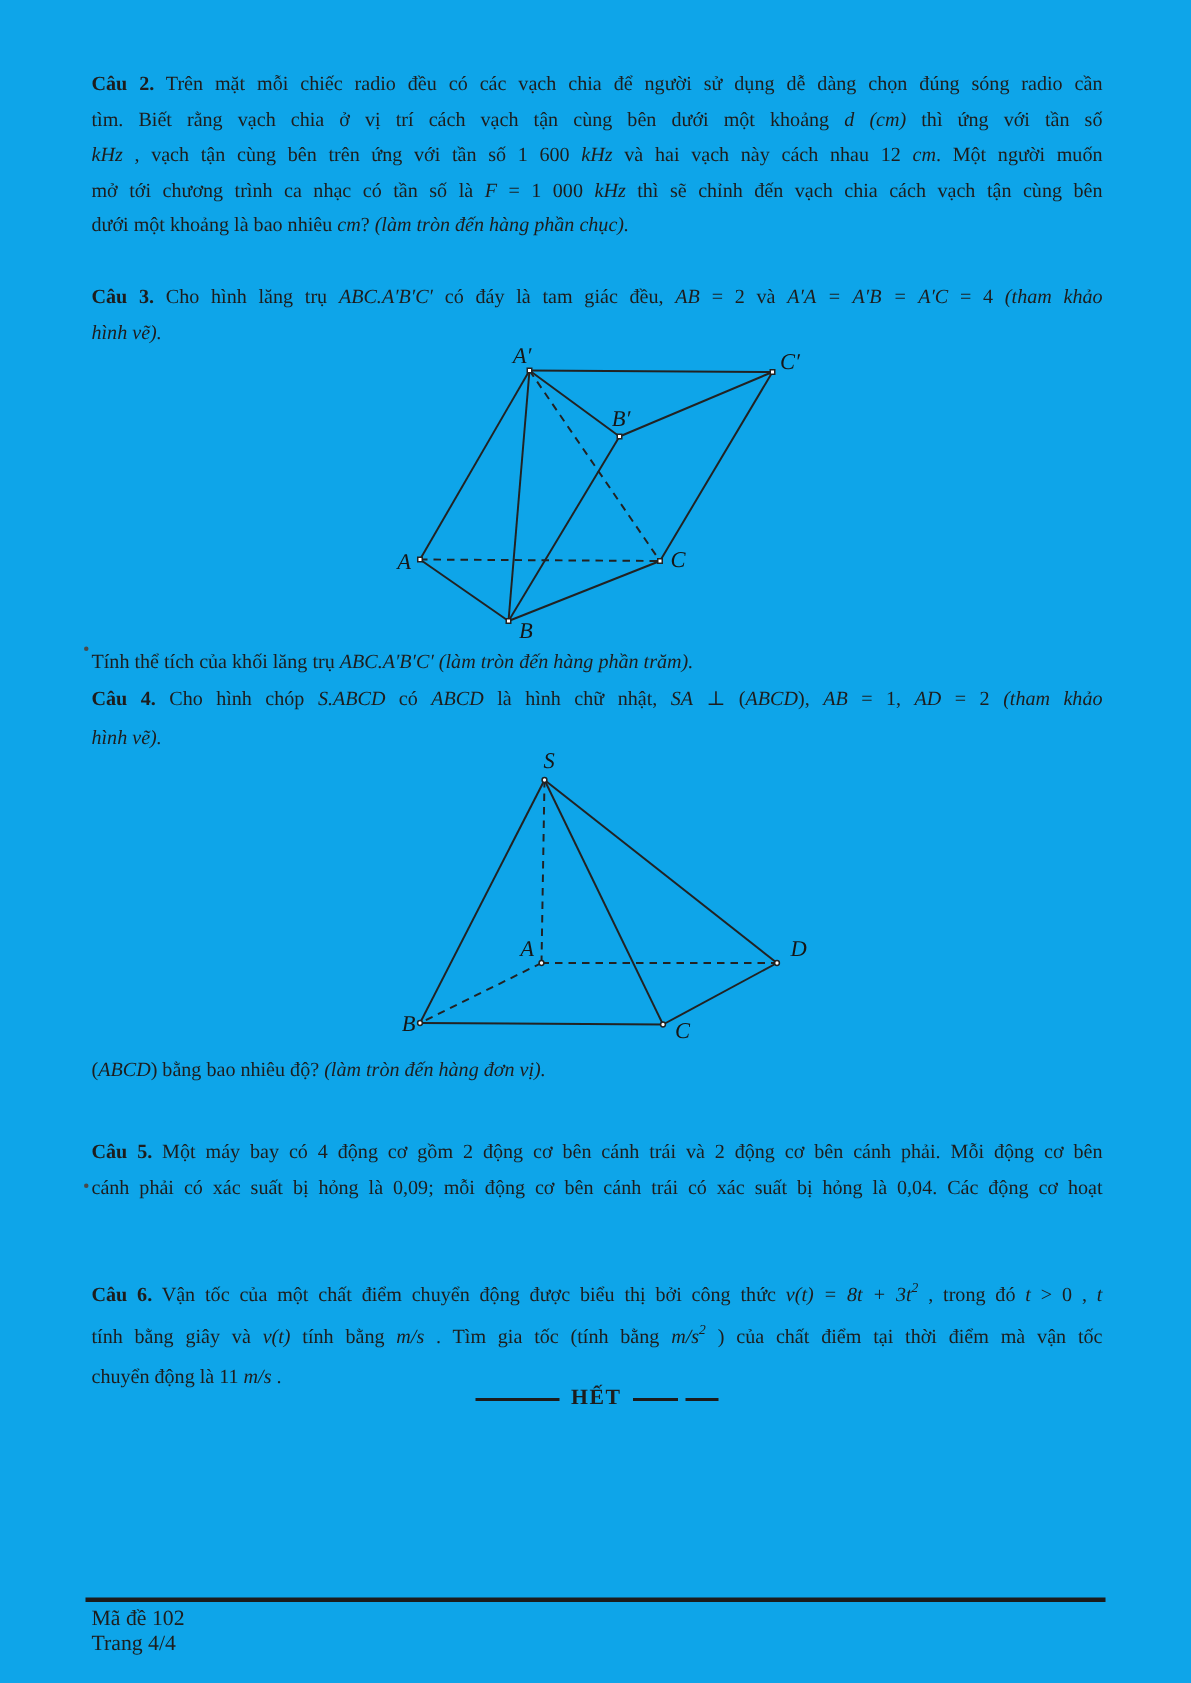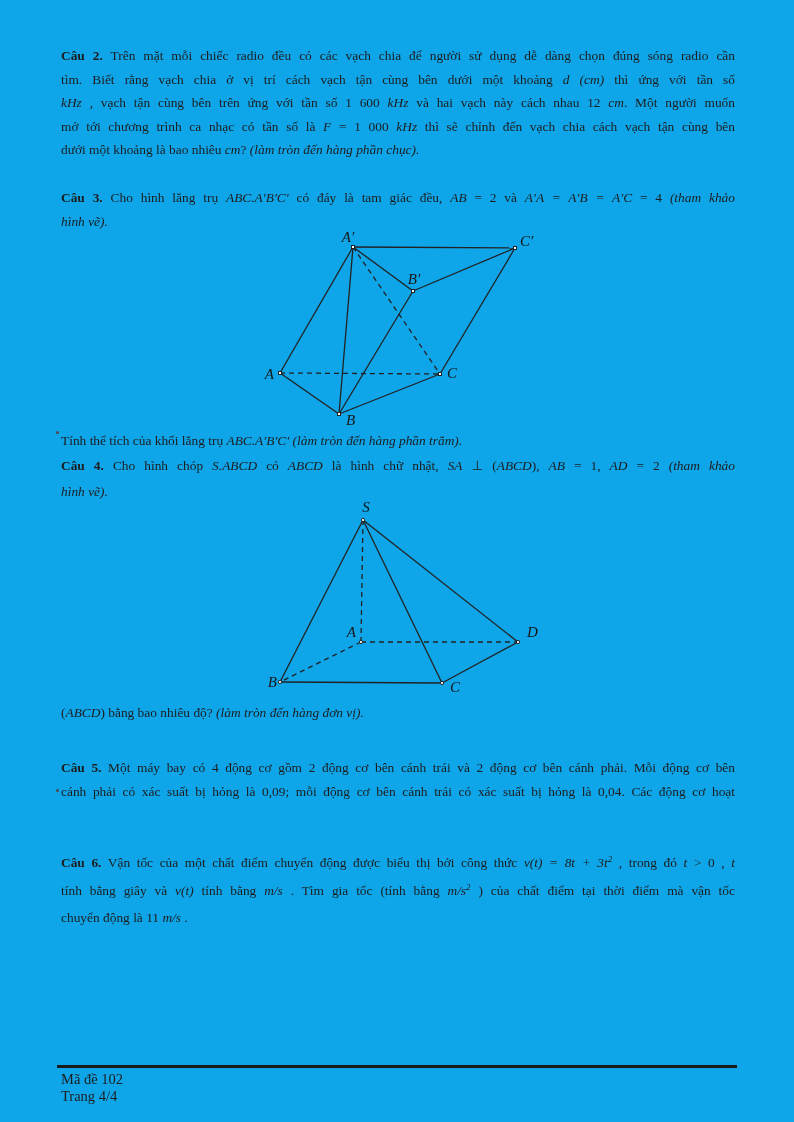--- a/index.html
+++ b/index.html
@@ -75,21 +75,21 @@
     <text x="184" y="54" text-anchor="middle">B′</text>
     <text x="44" y="149" text-anchor="end">A</text>
     <text x="217" y="148" text-anchor="start">C</text>
     <text x="116" y="195" text-anchor="start">B</text>
   </svg>
 
   <section class="txt" style="top:429px;line-height:23px;">
       <div class="tline lastline"><span>Tính thể tích của khối lăng trụ </span><span class="i">ABC.A′B′C′</span><span> </span><span class="i">(làm tròn đến hàng phần trăm).</span></div>
     </section>
 
-  <section class="txt" style="top:453px;line-height:25.5px;font-family:Liberation Serif, serif;">
+  <section class="txt" style="top:453px;line-height:25.5px;">
       <div class="tline"><span class="b">Câu 4.</span><span> Cho hình chóp </span><span class="i">S.ABCD</span><span> có </span><span class="i">ABCD</span><span> là hình chữ nhật, </span><span class="i">SA</span><span> ⊥ (</span><span class="i">ABCD</span><span>), </span><span class="i">AB</span><span> = 1, </span><span class="i">AD</span><span> = 2 </span><span class="i">(tham khảo</span></div>
       <div class="tline lastline"><span class="i">hình vẽ).</span></div>
     </section>
 
   <svg class="fig" style="left:270px;top:500px;" width="290" height="200" viewBox="0 0 290 200">
 
     <line x1="93" y1="20" x2="10" y2="182"></line>
     <line x1="93" y1="20" x2="172" y2="183"></line>
     <line x1="93" y1="20" x2="248" y2="142"></line>
     <line x1="10" y1="182" x2="172" y2="183"></line>
@@ -120,20 +120,26 @@
       <div class="tline"><span class="b">Câu 5.</span><span> Một máy bay có 4 động cơ gồm 2 động cơ bên cánh trái và 2 động cơ bên cánh phải. Mỗi động cơ bên</span></div>
       <div class="tline"><span>cánh phải có xác suất bị hỏng là 0,09; mỗi động cơ bên cánh trái có xác suất bị hỏng là 0,04. Các động cơ hoạt</span></div>
     </section>
 
   <section class="txt" style="top:849px;line-height:27.5px;">
       <div class="tline"><span class="b">Câu 6.</span><span> Vận tốc của một chất điểm chuyển động được biểu thị bởi công thức </span><span class="i">v(t) = 8t + 3t</span><sup class="i">2</sup><span> , trong đó </span><span class="i">t</span><span> &gt; 0 , </span><span class="i">t</span></div>
       <div class="tline"><span>tính bằng giây và </span><span class="i">v(t)</span><span> tính bằng </span><span class="i">m/s</span><span> . Tìm gia tốc (tính bằng </span><span class="i">m/s</span><sup class="i">2</sup><span> ) của chất điểm tại thời điểm mà vận tốc</span></div>
       <div class="tline lastline"><span>chuyển động là 11 </span><span class="i">m/s</span><span> .</span></div>
     </section>
 
+  <div class="het">
+    <span class="dash d1"></span>
+    <span class="label">HẾT</span>
+    <span class="dash d2"></span>
+    <span class="dash d3"></span>
+  </div>
 
   <div class="dot" style="left:56px;top:431px;"></div>
   <div class="dot" style="left:56px;top:789px;"></div>
 
   <div class="footer-rule"></div>
   <div class="footer">
     <span>Mã đề 102</span>
     <span>Trang 4/4</span>
   </div>
 

